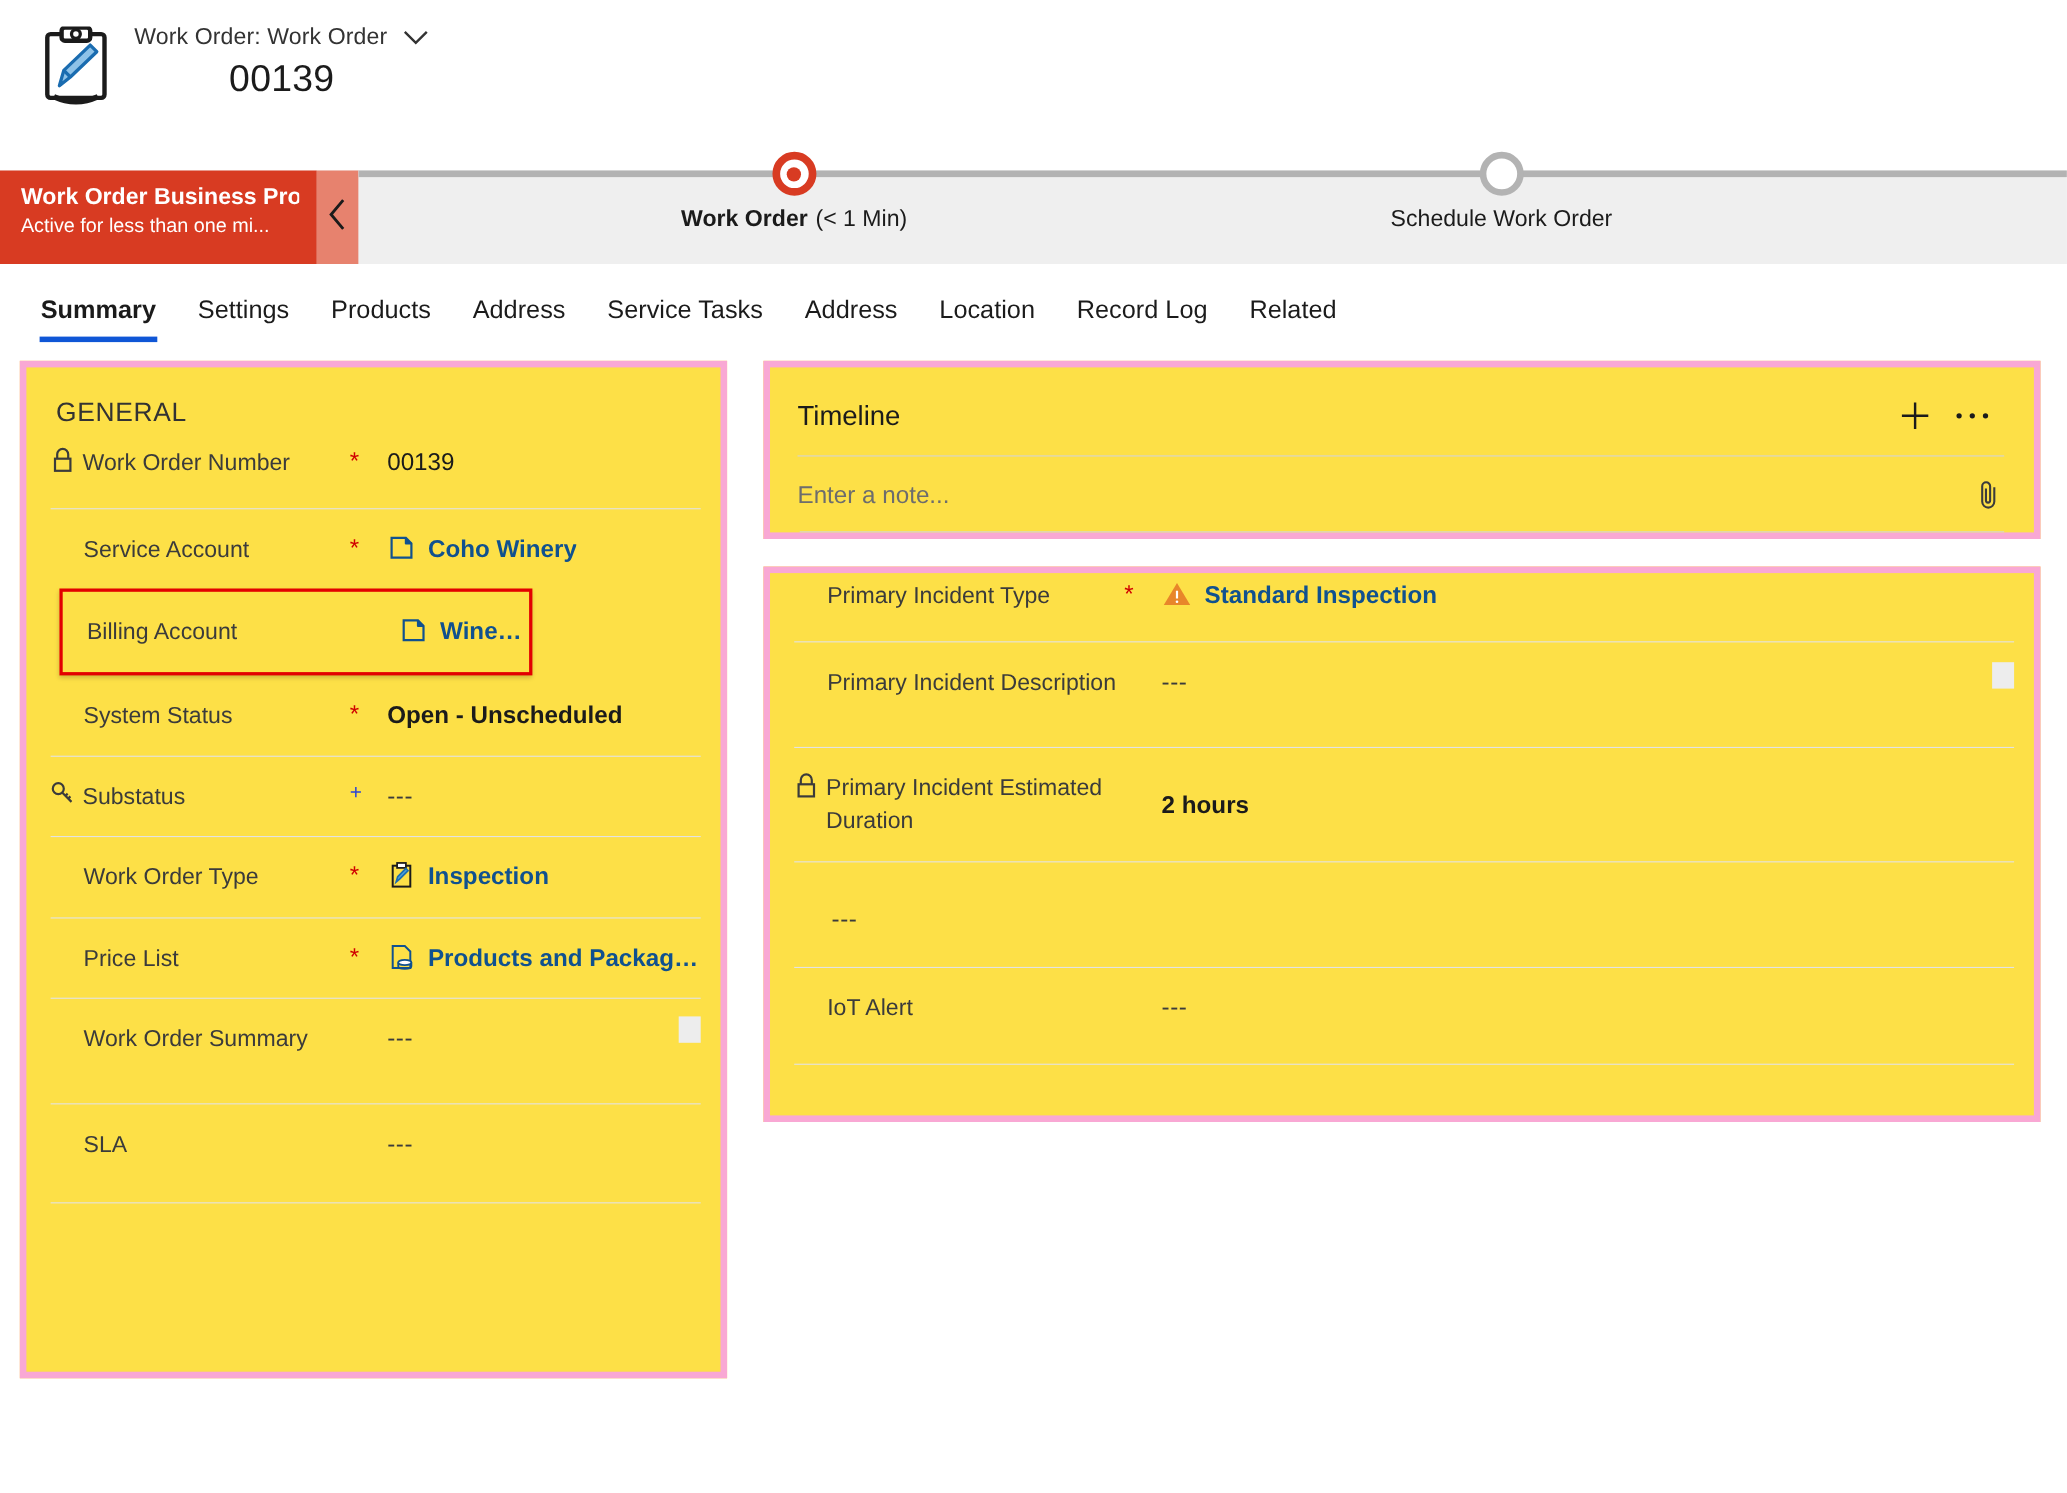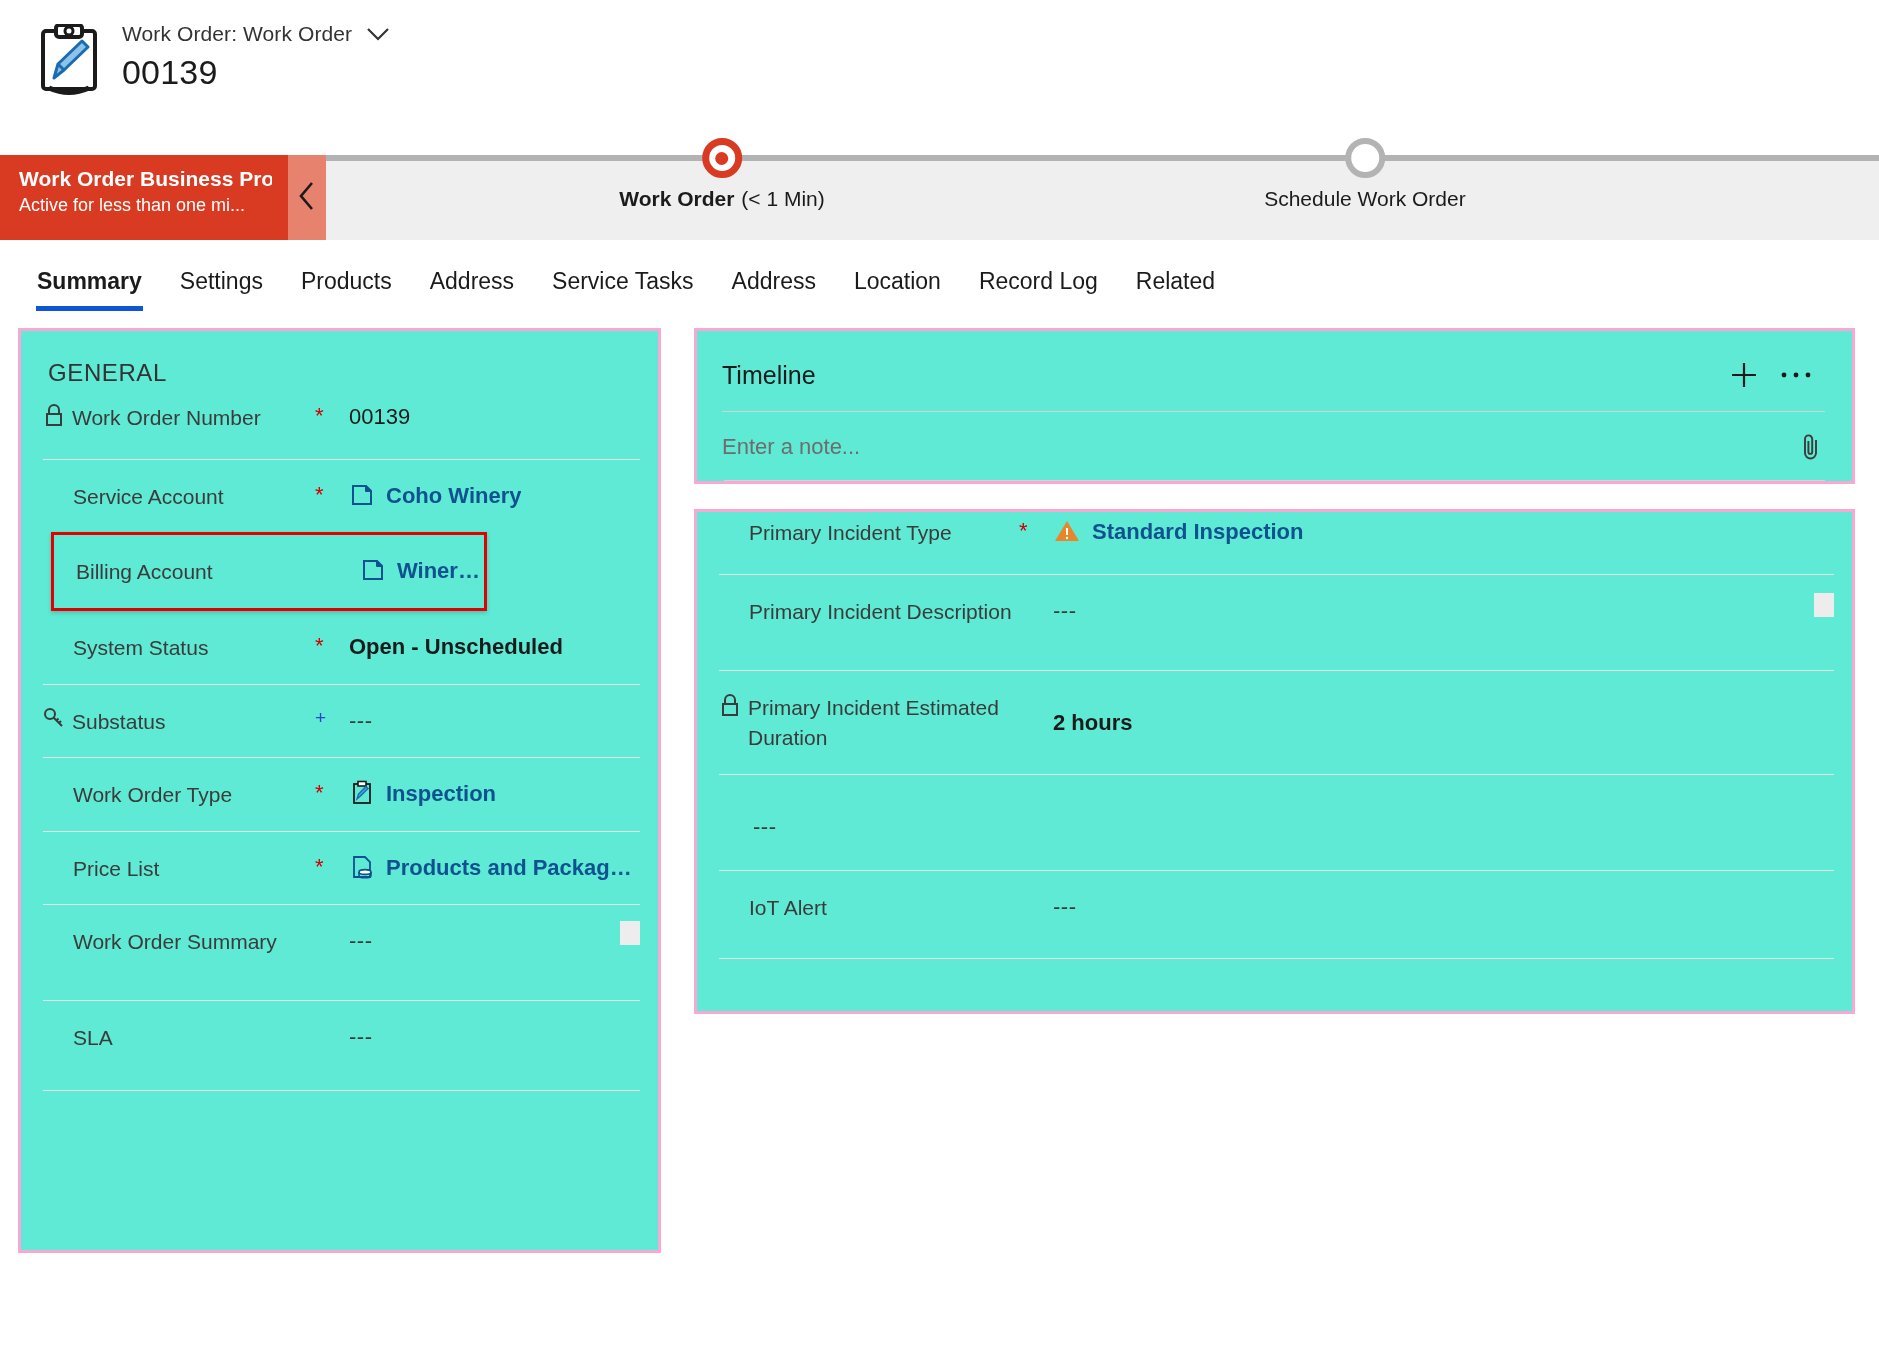--- a/index.html
+++ b/index.html
@@ -12,20 +12,21 @@
     overflow: hidden;
   }
 
   
   .header {
     position: relative;
     height: 155px;
     display: flex;
     align-items: flex-start;
     padding: 10px 0 0 0;
+    text-align: center;
   }
   .record-icon {
     width: 66px; height: 72px;
     margin: 14px 20px 0 36px;
     flex: 0 0 auto;
   }
   .header-text { padding-top: 12px; }
   .header-top {
     display: flex;
     align-items: center;
@@ -164,22 +165,22 @@
   .main {
     display: flex;
     gap: 33px;
     padding: 14px 24px 0 18px;
     align-items: flex-start;
   }
   .col-left { width: 643px; flex: 0 0 auto; }
   .col-right { flex: 1 1 auto; }
 
   .card {
-    border: 3px solid #f9a8d4;
-    background: #5eead4;
+    border: 6px solid #f9a8d4;
+    background: #fde047;
   }
   .section-head {
     font-size: 24px;
     color: #333333;
     letter-spacing: .6px;
     padding: 28px 0 10px 27px;
   }
 
   
   .fields { padding: 0 18px 0 22px; }

